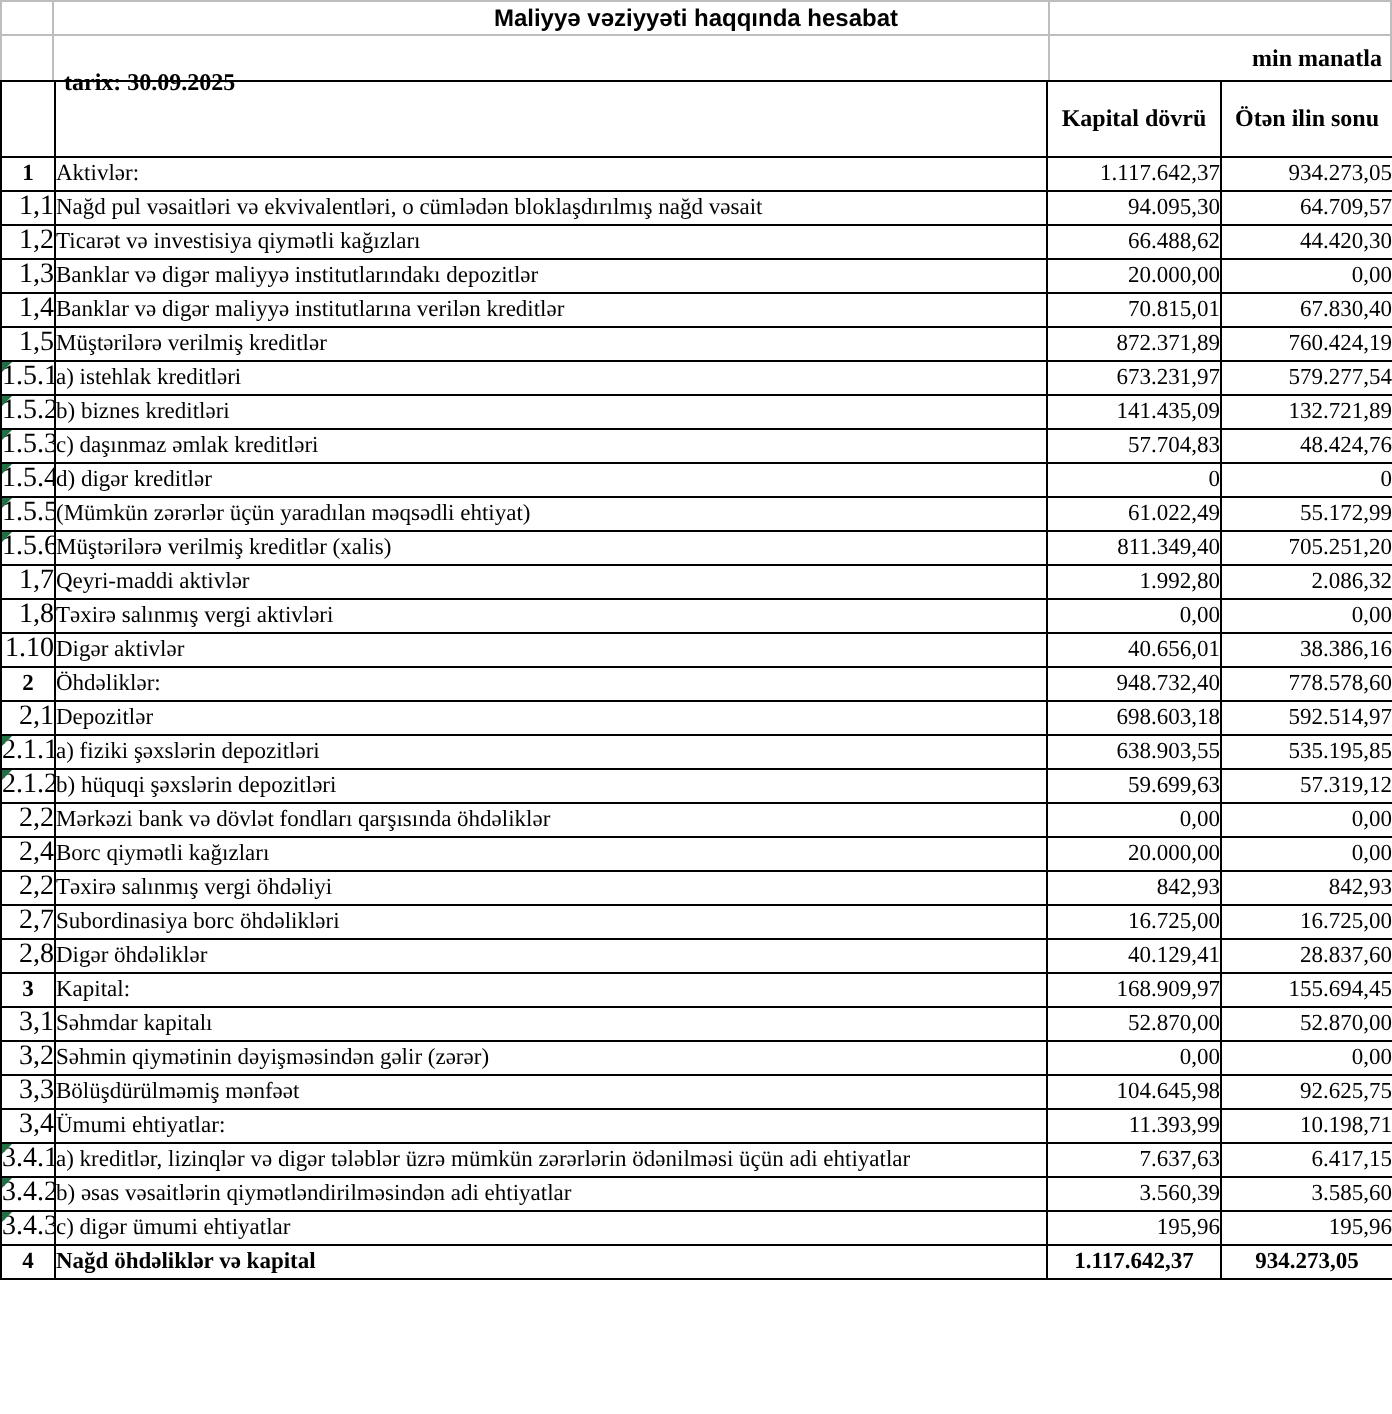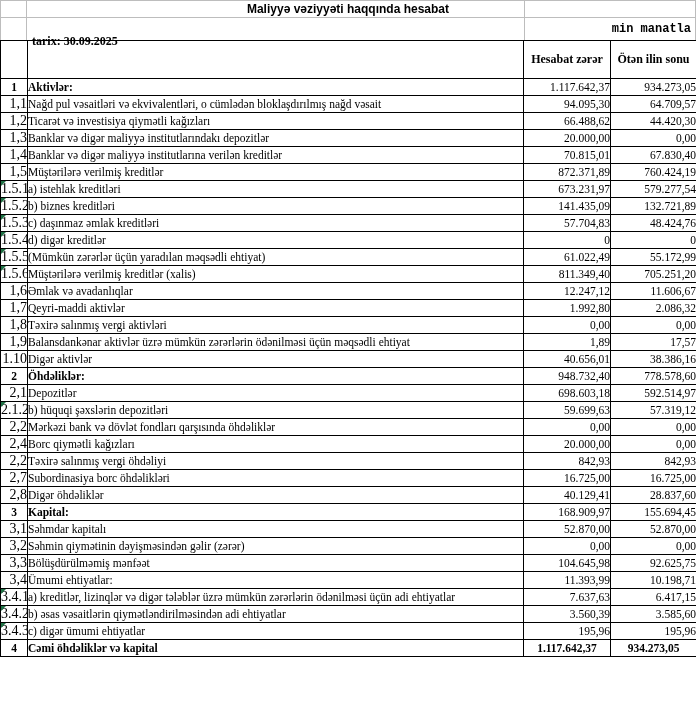--- a/index.html
+++ b/index.html
@@ -41,21 +41,20 @@
     border-right: 1px solid #bdbdbd;
   }
   .date-label {
     position: absolute; left: 31px; top: 12px; bottom: 0;
     font-weight: bold; font-size: 12px; line-height: 22px;
   }
   .unit-label {
     position: absolute; right: 4px; top: 0; bottom: 0;
     font-weight: bold; font-size: 12px; line-height: 22px;
     text-align: right;
-    font-family: Liberation Mono, monospace;
   }
   
   table.report {
     border-collapse: collapse;
     table-layout: fixed;
     width: 696px;
   }
   table.report col.ca { width: 27px; }
   table.report col.cb { width: 496px; }
   table.report col.cc { width: 87px; }
@@ -87,21 +86,21 @@
     font-size: 11.5px;
     vertical-align: middle;
   }
   td.cval {
     text-align: right;
     padding-right: 3px;
     font-size: 11.5px;
     vertical-align: middle;
   }
   tr.section td.cnum { text-align: center; font-weight: bold; font-size: 11.5px; }
-  tr.section td.clabel { font-weight: bold; }
+  tr.section td.clabel { font-weight: normal; }
   tr.total td { font-weight: bold; }
   tr.total td.cnum { text-align: center; font-size: 11.5px; }
   tr.total td.cval { text-align: center; }
   .tri {
     position: absolute;
     left: 0; top: 0;
     width: 0; height: 0;
     border-top: 5px solid #1f7145;
     border-right: 5px solid transparent;
   }
@@ -128,21 +127,21 @@
     <colgroup>
       <col class="ca">
         <col class="cb">
         <col class="cc">
         <col class="cd">
     </colgroup>
     <thead>
       <tr>
         <th></th>
         <th></th>
-        <th>Hesabat zərər</th>
+        <th>Kapital dövrü</th>
         <th>Ötən ilin sonu</th>
       </tr>
     </thead>
     <tbody id="tbody">
         <tr class="section">
           <td class="cnum"><span>1</span></td>
           <td class="clabel">Aktivlər:</td>
           <td class="cval">1.117.642,37</td>
           <td class="cval">934.273,05</td>
         </tr>
@@ -206,62 +205,56 @@
           <td class="cval">61.022,49</td>
           <td class="cval">55.172,99</td>
         </tr>
         <tr>
           <td class="cnum"><i class="tri"></i><span>1.5.6</span></td>
           <td class="clabel">Müştərilərə verilmiş kreditlər (xalis)</td>
           <td class="cval">811.349,40</td>
           <td class="cval">705.251,20</td>
         </tr>
         <tr>
-          <td class="cnum"><span>1,6</span></td>
-          <td class="clabel">Əmlak və avadanlıqlar</td>
-          <td class="cval">12.247,12</td>
-          <td class="cval">11.606,67</td>
-        </tr>
-        <tr>
           <td class="cnum"><span>1,7</span></td>
           <td class="clabel">Qeyri-maddi aktivlər</td>
           <td class="cval">1.992,80</td>
           <td class="cval">2.086,32</td>
         </tr>
         <tr>
           <td class="cnum"><span>1,8</span></td>
           <td class="clabel">Təxirə salınmış vergi aktivləri</td>
           <td class="cval">0,00</td>
           <td class="cval">0,00</td>
-        </tr>
-        <tr>
-          <td class="cnum"><span>1,9</span></td>
-          <td class="clabel">Balansdankənar aktivlər üzrə mümkün zərərlərin ödənilməsi üçün məqsədli ehtiyat</td>
-          <td class="cval">1,89</td>
-          <td class="cval">17,57</td>
         </tr>
         <tr>
           <td class="cnum"><span>1.10</span></td>
           <td class="clabel">Digər aktivlər</td>
           <td class="cval">40.656,01</td>
           <td class="cval">38.386,16</td>
         </tr>
         <tr class="section">
           <td class="cnum"><span>2</span></td>
           <td class="clabel">Öhdəliklər:</td>
           <td class="cval">948.732,40</td>
           <td class="cval">778.578,60</td>
         </tr>
         <tr>
           <td class="cnum"><span>2,1</span></td>
           <td class="clabel">Depozitlər</td>
           <td class="cval">698.603,18</td>
           <td class="cval">592.514,97</td>
         </tr>
         <tr>
+          <td class="cnum"><i class="tri"></i><span>2.1.1</span></td>
+          <td class="clabel">a) fiziki şəxslərin depozitləri</td>
+          <td class="cval">638.903,55</td>
+          <td class="cval">535.195,85</td>
+        </tr>
+        <tr>
           <td class="cnum"><i class="tri"></i><span>2.1.2</span></td>
           <td class="clabel">b) hüquqi şəxslərin depozitləri</td>
           <td class="cval">59.699,63</td>
           <td class="cval">57.319,12</td>
         </tr>
         <tr>
           <td class="cnum"><span>2,2</span></td>
           <td class="clabel">Mərkəzi bank və dövlət fondları qarşısında öhdəliklər</td>
           <td class="cval">0,00</td>
           <td class="cval">0,00</td>
@@ -333,20 +326,20 @@
           <td class="cval">3.585,60</td>
         </tr>
         <tr>
           <td class="cnum"><i class="tri"></i><span>3.4.3</span></td>
           <td class="clabel">c) digər ümumi ehtiyatlar</td>
           <td class="cval">195,96</td>
           <td class="cval">195,96</td>
         </tr>
         <tr class="total">
           <td class="cnum"><span>4</span></td>
-          <td class="clabel">Cəmi öhdəliklər və kapital</td>
+          <td class="clabel">Nağd öhdəliklər və kapital</td>
           <td class="cval">1.117.642,37</td>
           <td class="cval">934.273,05</td>
         </tr>
       </tbody>
   </table>
 
 </div>
 
 </body></html>

